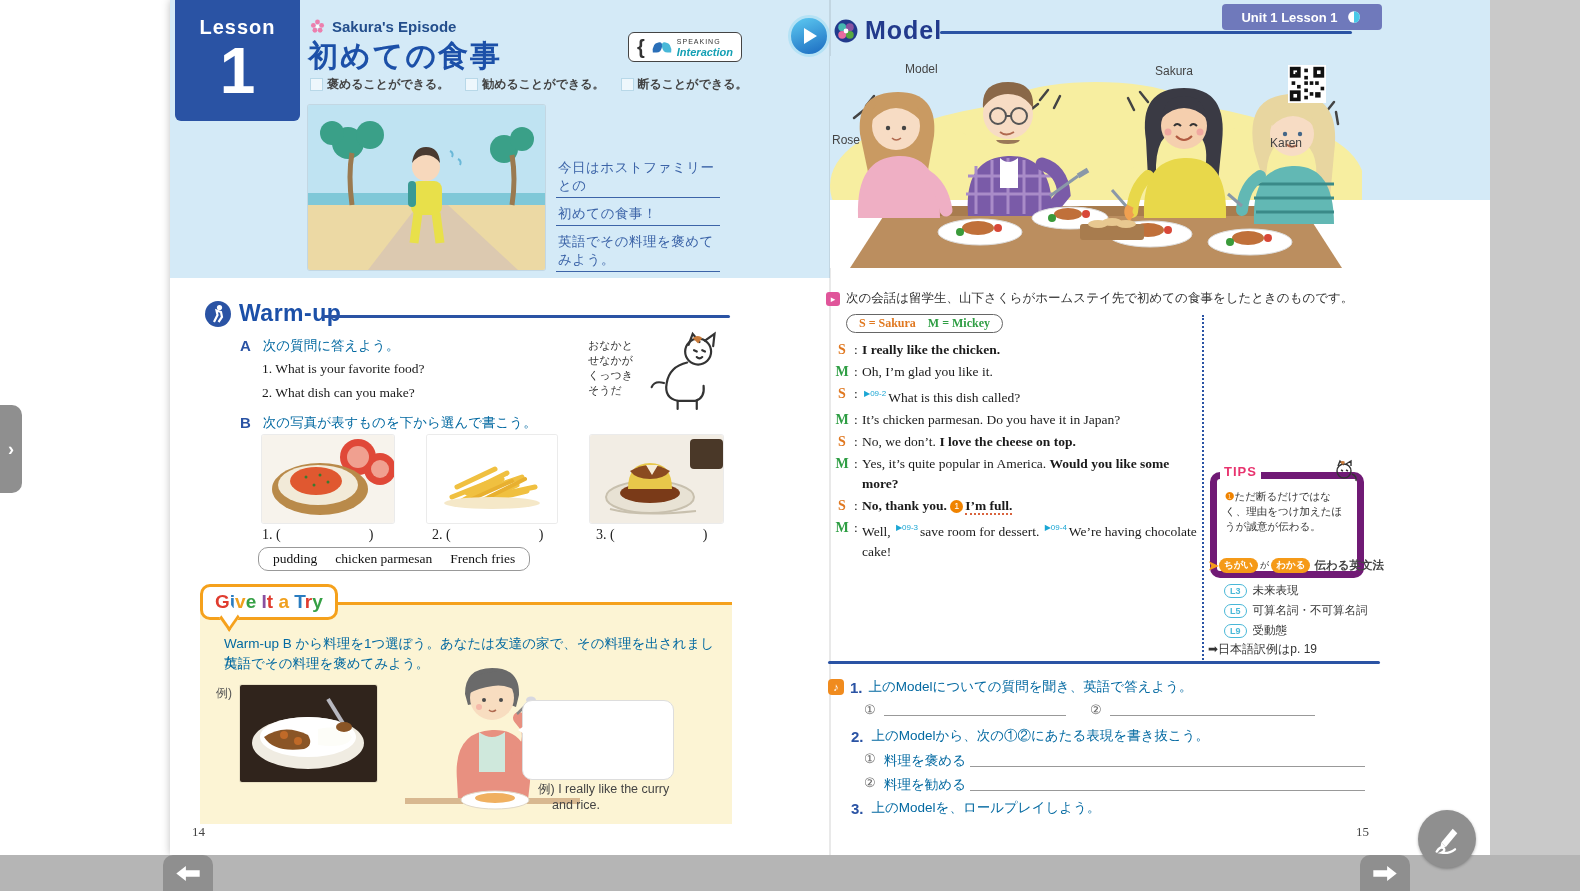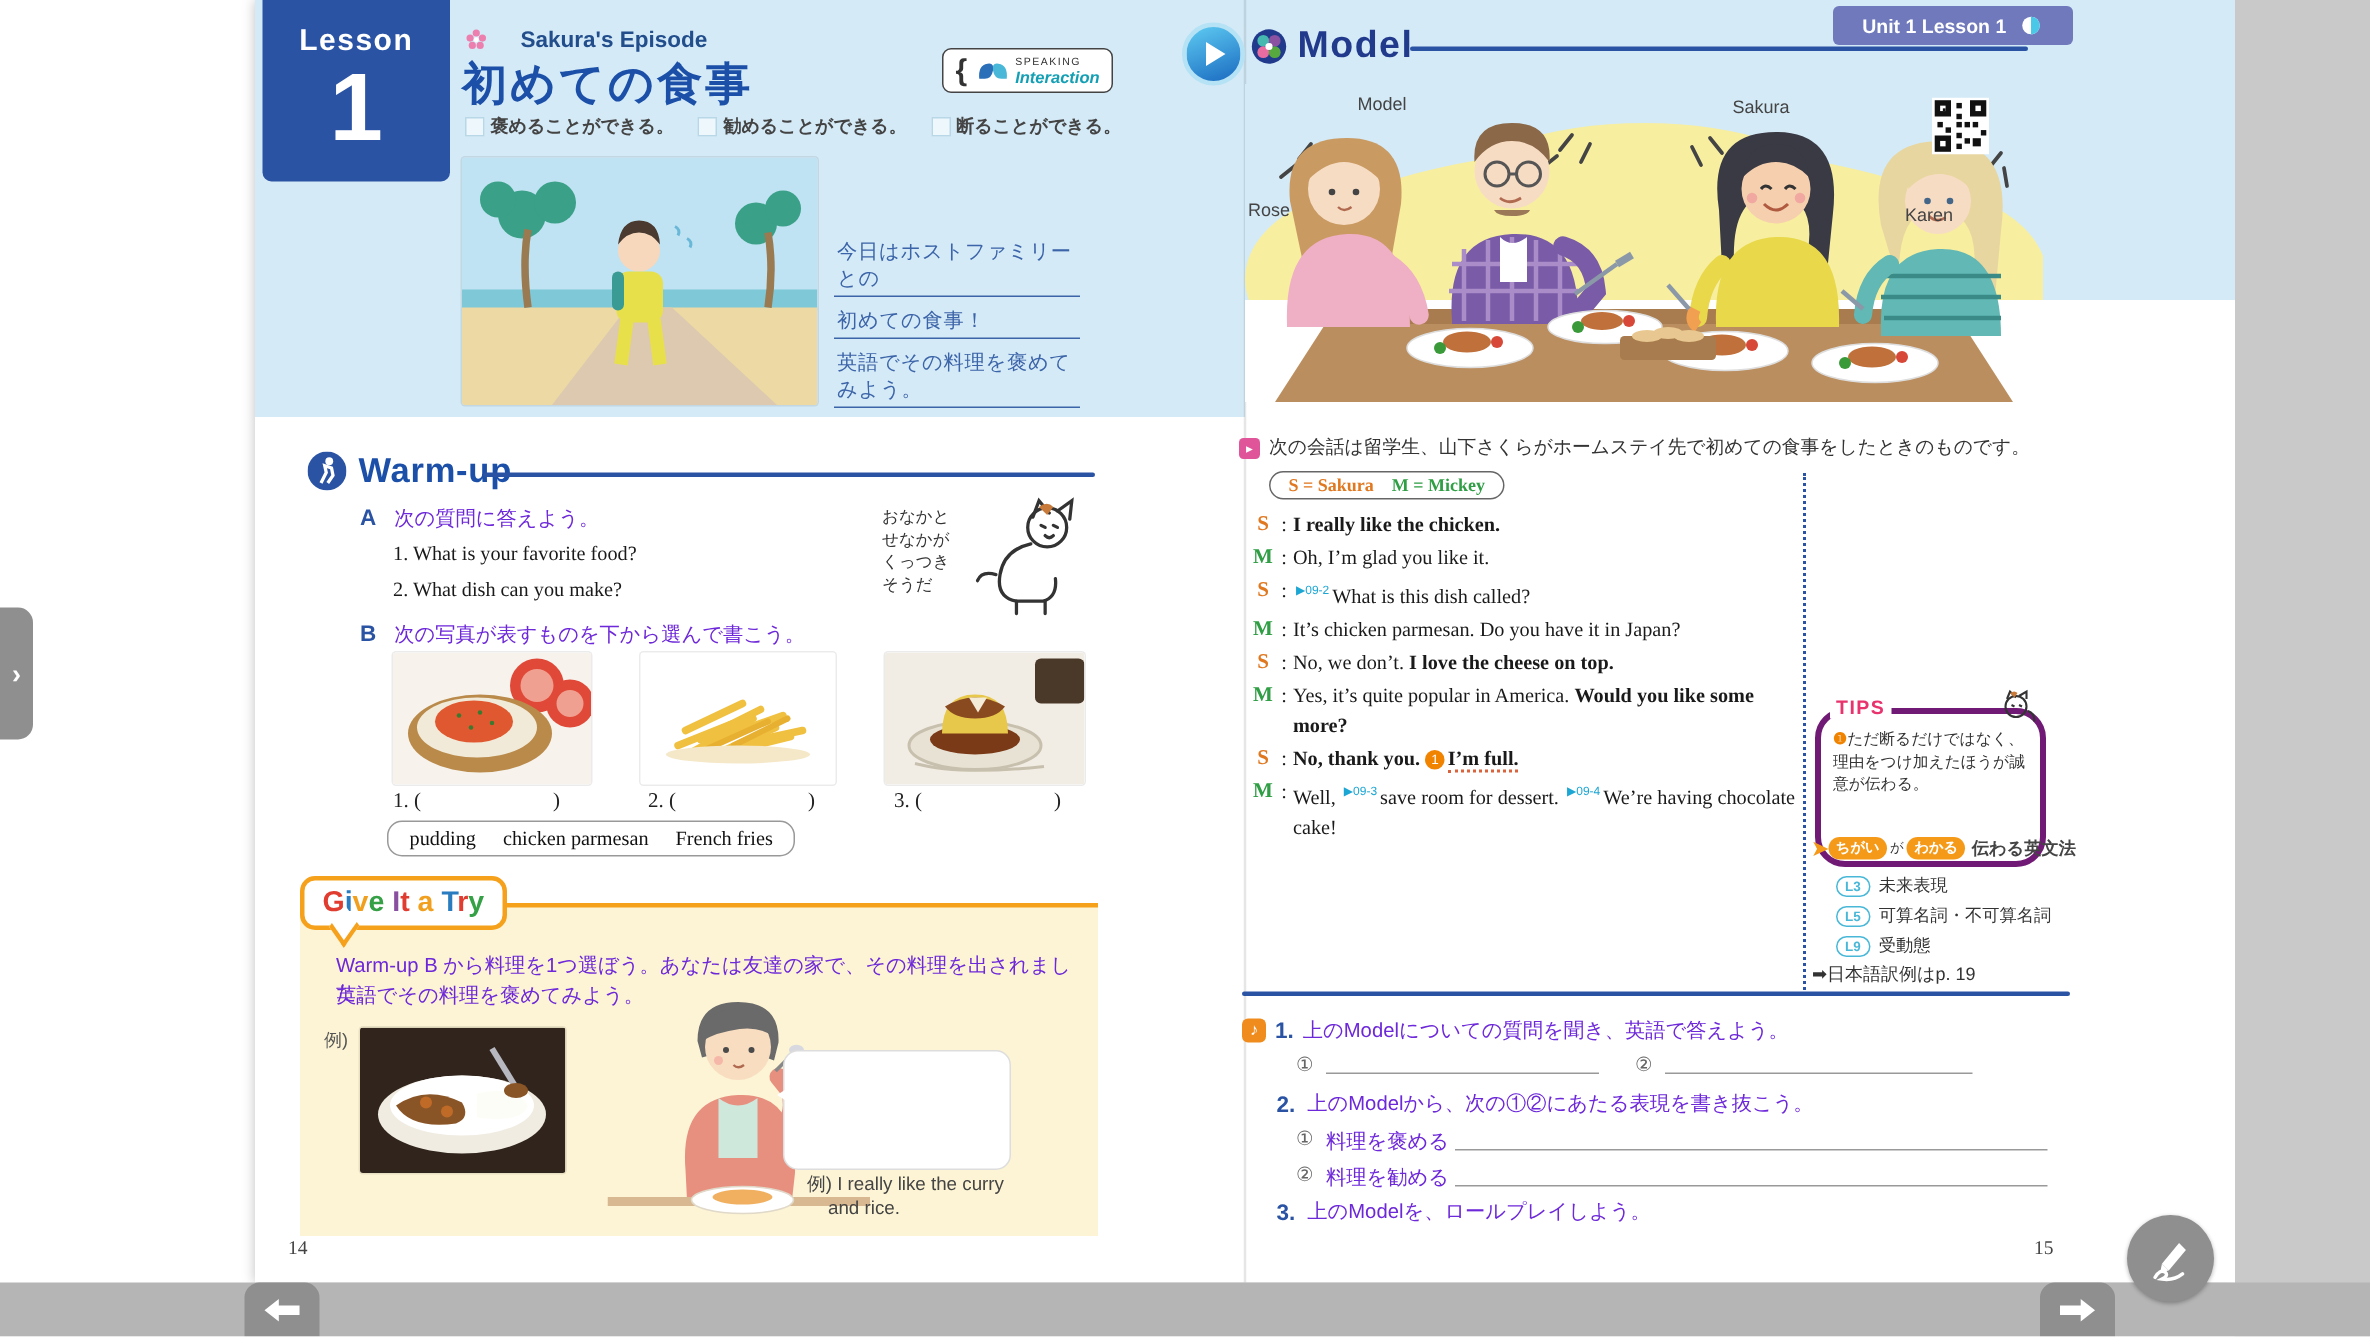--- a/index.html
+++ b/index.html
@@ -8,40 +8,40 @@
   .abs{position:absolute;}
   
   #spread{position:absolute;left:170px;top:0;width:1320px;height:855px;background:#fff;
           box-shadow:0 0 8px rgba(0,0,0,.25);}
   .blueband{background:#d4eaf7;}
   .gutter{width:2px;background:linear-gradient(to right,rgba(0,0,0,.05),rgba(0,0,0,.12),rgba(0,0,0,.05));}
   
   #lesson-box{background:#2a53a4;color:#fff;text-align:center;border-radius:0 0 6px 6px;}
   #lesson-box .l1{font-size:20px;font-weight:bold;letter-spacing:1px;margin-top:16px;}
   #lesson-box .l2{font-size:64px;font-weight:bold;line-height:60px;margin-top:2px;}
-  .ep-tag{font-size:15px;font-weight:bold;color:#234e8c;display:flex;align-items:center;gap:22px;}
+  .ep-tag{font-size:15px;font-weight:bold;color:#234e8c;display:flex;align-items:center;gap:7px;}
   .lesson-title{font-size:30px;font-weight:bold;color:#1c50a8;letter-spacing:2px;}
   .cando{display:flex;gap:16px;font-size:12px;color:#444;font-weight:bold;align-items:center;}
   .cando .item{display:flex;align-items:center;gap:4px;}
   .cando .box{width:11px;height:11px;background:#eef7fc;border:1px solid #b8d8e8;display:inline-block;}
   
   .spk-badge{display:flex;align-items:center;gap:4px;background:#fff;border:1.5px solid #444;
              border-radius:6px;padding:2px 8px;height:24px;}
   .spk-badge .brace{font-size:20px;color:#333;font-weight:bold;margin-right:2px;}
   .spk-txt{display:flex;flex-direction:column;line-height:10px;}
   .spk-txt .s1{font-size:7px;color:#333;letter-spacing:1px;}
   .spk-txt .s2{font-size:11px;font-weight:bold;font-style:italic;color:#14a0b4;}
   
   .note-line{font-size:13.5px;color:#3c64a8;border-bottom:1.5px solid #3c64a8;
              padding:1px 2px 2px;width:160px;margin-bottom:6px;letter-spacing:.5px;}
   
   .sec-title{font-size:23px;font-weight:800;color:#1c50a8;letter-spacing:.5px;}
   .rule{background:#2a53a4;height:3px;border-radius:2px;}
   .ab-label{color:#2a53a4;font-weight:800;font-size:15px;}
-  .jp{font-size:13.5px;color:#6d28d9;}
+  .jp{font-size:13.5px;color:#0369a1;}
   .serif{font-family:"Liberation Serif",serif;font-size:13.5px;color:#1a1a1a;}
   .cat-note div{font-size:11px;color:#333;line-height:15px;}
   .photo{border-radius:2px;overflow:hidden;box-shadow:0 0 0 1px rgba(0,0,0,.08);}
   .blank{font-family:"Liberation Serif",serif;font-size:14px;color:#222;}
   .blank .gap{display:inline-block;width:88px;}
   .word-bank{border:1.5px solid #999;border-radius:10px;padding:3px 14px;display:flex;gap:18px;
              font-family:"Liberation Serif",serif;font-size:13.5px;color:#111;background:#fff;}
   
   .try-badge{background:#fff;border:3px solid #f5a11c;border-radius:10px;padding:4px 12px;position:absolute;z-index:3;}
   .try-badge:after{content:"";position:absolute;left:18px;bottom:-9px;width:14px;height:14px;background:#fff;
@@ -74,21 +74,21 @@
   .seg-m{color:#1ba6d4;font-size:8px;vertical-align:6px;margin:0 2px;font-family:"Liberation Sans",sans-serif;}
   .seg-num{display:inline-block;background:#f08300;color:#fff;border-radius:50%;width:13px;height:13px;
            line-height:13px;font-size:9px;text-align:center;margin-right:2px;vertical-align:1px;
            font-family:"Liberation Sans",sans-serif;}
   
   .dotted-sep{border-left:2px dotted #2a53a4;}
   .vocab-item{margin-bottom:11px;}
   .vocab-term{font-family:"Liberation Serif",serif;font-weight:bold;font-size:13.5px;color:#111;}
   .vocab-term:before{content:"";display:inline-block;width:7px;height:7px;border-radius:50%;background:#223a8c;margin-right:6px;vertical-align:2px;}
   .vocab-gloss{font-size:10.5px;color:#666;margin-left:13px;line-height:14px;margin-top:2px;}
-  .tips-box{border:4px solid #701a75;border-radius:20px;}
+  .tips-box{border:7px solid #701a75;border-radius:10px;}
   .tips-label{color:#e8336e;font-weight:800;font-size:13px;background:#fff;padding:0 4px;letter-spacing:1px;}
   .tips-text{font-size:10.5px;color:#333;line-height:15px;}
   .tips-num{color:#f08300;font-weight:bold;}
   .gram-arrow{color:#f59a18;font-size:13px;font-weight:bold;}
   .gram-badge{background:#f59a18;color:#fff;font-size:9.5px;font-weight:bold;border-radius:8px;padding:1px 5px;}
   .gram-mid{font-size:9px;color:#333;margin:0 2px;}
   .gram-tail{font-size:11.5px;font-weight:bold;color:#444;margin-left:4px;}
   .gram-item{display:flex;align-items:center;gap:6px;margin-top:5px;margin-left:14px;}
   .gram-tag{border:1.5px solid #49b8d8;color:#49b8d8;font-size:9px;font-weight:bold;border-radius:9px;padding:0 5px;line-height:12px;}
   .gram-lab{font-size:11.5px;color:#333;}

